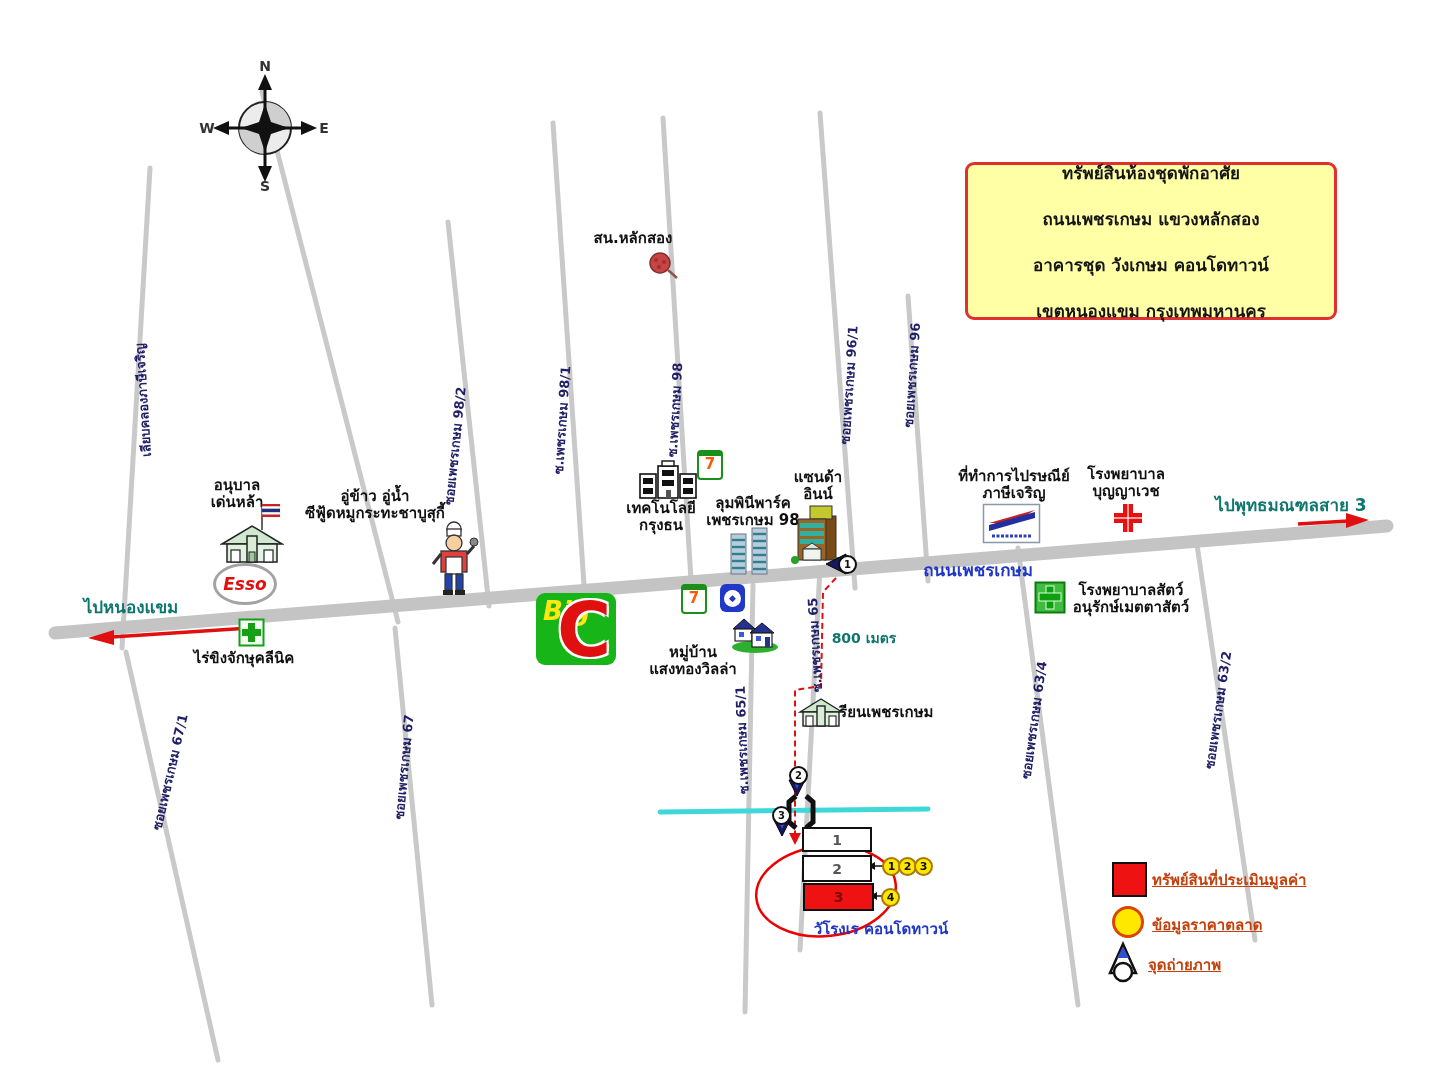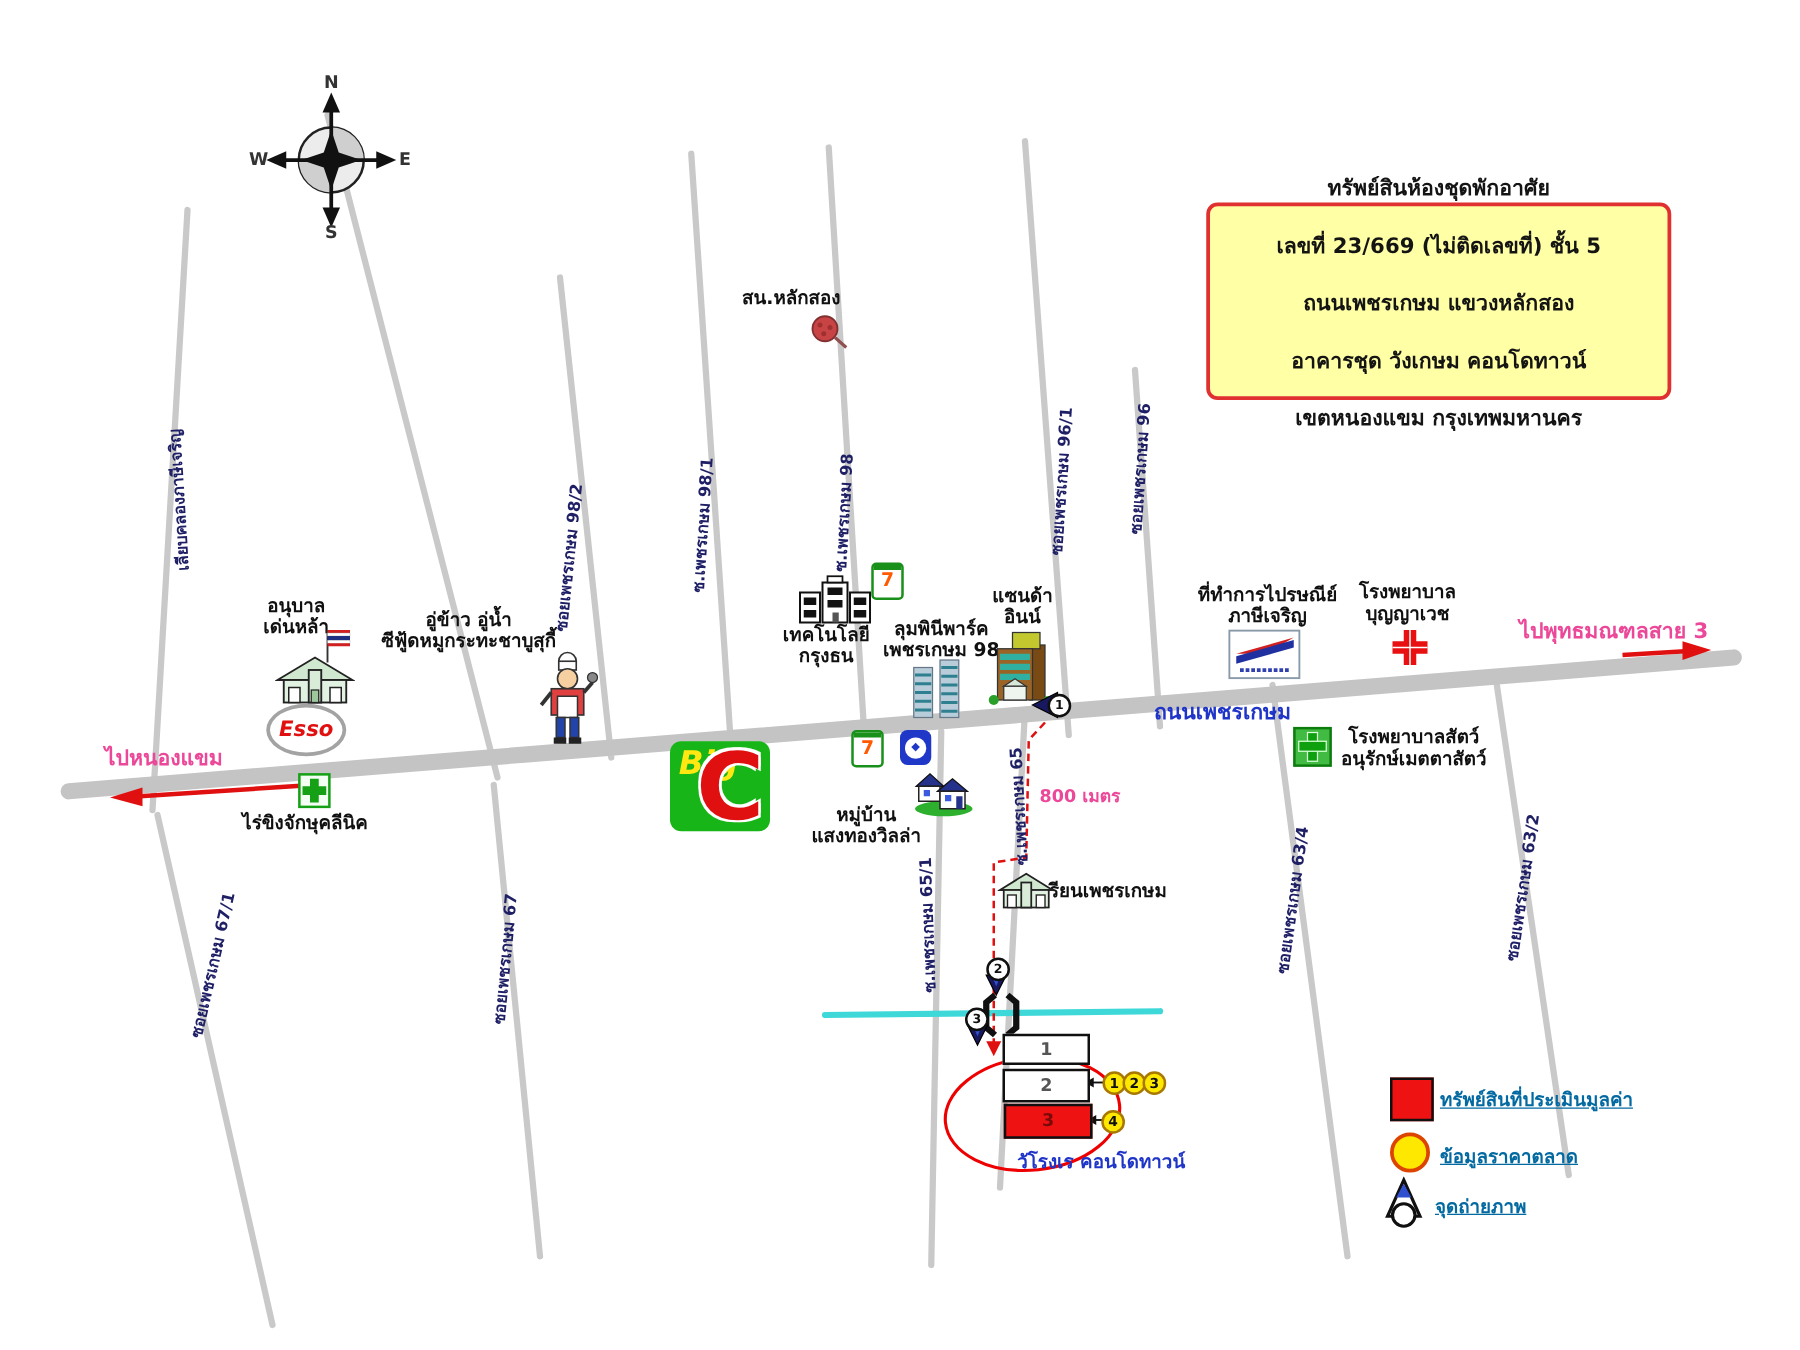--- a/index.html
+++ b/index.html
@@ -5,29 +5,29 @@
   html,body{margin:0;padding:0;background:#fff;}
   .map{position:relative;width:1440px;height:1080px;background:#ffffff;overflow:hidden;
        font-family:"DejaVu Sans","Liberation Sans",sans-serif;}
   .abs{position:absolute;}
   svg{display:block;}
   .bglayer{position:absolute;left:0;top:0;}
   .lbl{position:absolute;transform:translate(-50%,-50%);text-align:center;font-weight:bold;
        font-size:15px;color:#101010;line-height:1.15;white-space:nowrap;}
   .soi{position:absolute;font-weight:bold;font-size:13px;color:#1f1f66;white-space:nowrap;
        transform-origin:center;}
-  .red{color:#ec4899;}
+  .red{color:#0f766e;}
   .blue{color:#1f35c8;}
   .big{font-size:17px;}
   .infobox{position:absolute;left:965px;top:162px;width:366px;height:152px;background:#ffffa6;
        border:3px solid #e03030;border-radius:9px;display:flex;flex-direction:column;
        justify-content:center;gap:19px;text-align:center;font-weight:bold;font-size:17px;color:#141414;}
   .compass{position:absolute;left:197px;top:58px;width:136px;height:136px;}
   .compass .pt{position:absolute;transform:translate(-50%,-50%);font-weight:bold;font-size:14px;color:#333;}
-  .legtxt{position:absolute;font-weight:bold;font-size:15px;color:#0369a1;text-decoration:underline;white-space:nowrap;}
+  .legtxt{position:absolute;font-weight:bold;font-size:15px;color:#c2410c;text-decoration:underline;white-space:nowrap;}
   .bld{position:absolute;border:2px solid #101010;background:#ffffff;display:flex;align-items:center;
        justify-content:center;font-weight:bold;font-size:14px;color:#555;}
   .bld.prop{background:#ee1212;color:#7a0a0a;}
   .ymark{position:absolute;width:15px;height:15px;border-radius:50%;background:#ffe800;
        border:2px solid #a87800;font-size:11px;font-weight:bold;color:#101010;display:flex;
        align-items:center;justify-content:center;}
   .cam{position:absolute;}
   .camnum{position:absolute;width:15px;height:15px;border-radius:50%;background:#fff;
        border:2px solid #101010;font-size:10px;font-weight:bold;color:#101010;display:flex;
        align-items:center;justify-content:center;}
@@ -106,21 +106,20 @@
       <polygon points="32,63 32,77 16,70" fill="#111"></polygon>
     </svg>
     <span class="pt" style="left:68px;top:8px;">N</span>
     <span class="pt" style="left:10px;top:70px;">W</span>
     <span class="pt" style="left:127px;top:70px;">E</span>
     <span class="pt" style="left:68px;top:128px;">S</span>
   </div>
 
   <div class="infobox">
     <div>ทรัพย์สินห้องชุดพักอาศัย</div>
-    <div>เลขที่ 23/669 (ไม่ติดเลขที่) ชั้น 5</div>
     <div>ถนนเพชรเกษม แขวงหลักสอง</div>
     <div>อาคารชุด วังเกษม คอนโดทาวน์</div>
     <div>เขตหนองแขม กรุงเทพมหานคร</div>
   </div>
 
   <div class="lbl blue big" style="left:978px;top:571px;">ถนนเพชรเกษม</div>
   <div class="lbl red big" style="left:131px;top:608px;">ไปหนองแขม</div>
   <div class="lbl red big" style="left:1291px;top:506px;">ไปพุทธมณฑลสาย 3</div>
   <div class="lbl red" style="left:864px;top:638px;font-size:14px;">800 เมตร</div>
 

